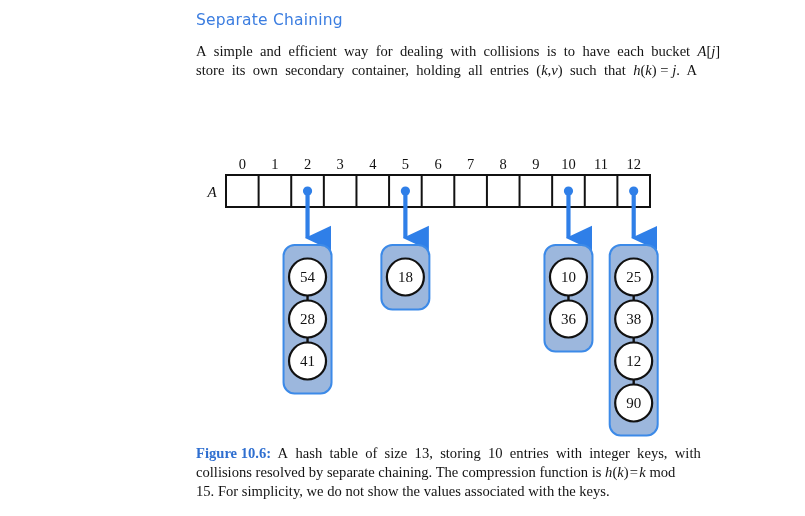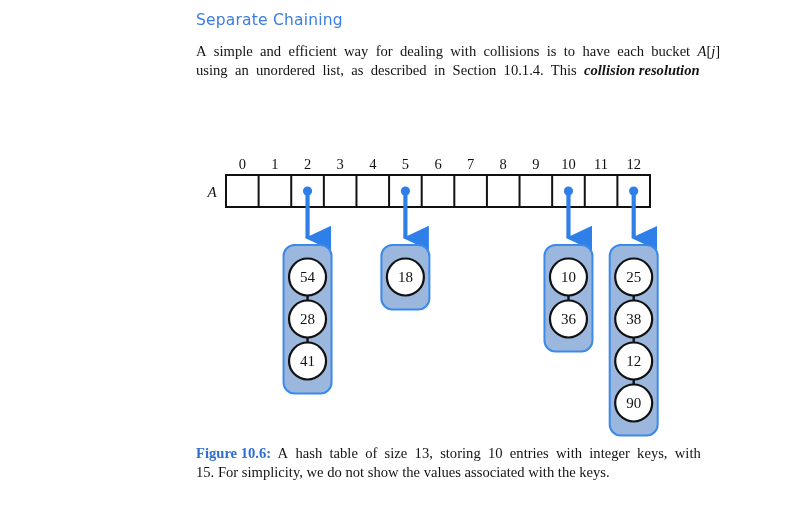--- a/index.html
+++ b/index.html
@@ -77,21 +77,21 @@
     font-weight: bold;
   }
 </style>
 </head>
 <body>
 
 <div id="section-heading">Separate Chaining</div>
 
 <div id="body-paragraph">
   <span class="ln">A&nbsp; simple&nbsp; and&nbsp; efficient&nbsp; way&nbsp; for&nbsp; dealing&nbsp; with&nbsp; collisions&nbsp; is&nbsp; to&nbsp; have&nbsp; each&nbsp; bucket&nbsp; <span class="math">A</span>[<span class="math">j</span>]</span>
-  <span class="ln">using&nbsp; an&nbsp; unordered&nbsp; list,&nbsp; as&nbsp; described&nbsp; in&nbsp; Section&nbsp; 10.1.4.&nbsp; This&nbsp; <span class="bi">collision&nbsp;resolution</span></span>
+  <span class="ln">store&nbsp; its&nbsp; own&nbsp; secondary&nbsp; container,&nbsp; holding&nbsp; all&nbsp; entries&nbsp; (<span class="math">k</span>,<span class="math">v</span>)&nbsp; such&nbsp; that&nbsp; <span class="math">h</span>(<span class="math">k</span>)&nbsp;=&nbsp;<span class="math">j</span>.&nbsp; A</span>
 </div>
 
 <div id="figure">
   <svg id="figure-svg" width="805" height="516" viewBox="0 0 805 516">
     <defs>
       <marker id="arrowhead" markerWidth="7" markerHeight="7" refX="3.1" refY="5.6" orient="auto" markerUnits="strokeWidth">
         <path d="M 0.2 0 L 6.0 0 L 3.1 6.2 Z" fill="#2f7fe8"></path>
       </marker>
     </defs>
     <g id="svg-root">
@@ -180,14 +180,15 @@
           <text x="633.6923076923076" y="366.4" text-anchor="middle" font-family="&quot;Liberation Serif&quot;, serif" font-size="15" fill="#111111">12</text>
           <circle cx="633.6923076923076" cy="403" r="18.5" fill="#ffffff" stroke="#111111" stroke-width="2.2"></circle>
           <text x="633.6923076923076" y="408.4" text-anchor="middle" font-family="&quot;Liberation Serif&quot;, serif" font-size="15" fill="#111111">90</text>
         </g>
       </g>
   </svg>
 </div>
 
 <div id="figure-caption">
   <span class="ln"><span class="fig-label">Figure 10.6:</span>&nbsp; A&nbsp; hash&nbsp; table&nbsp; of&nbsp; size&nbsp; 13,&nbsp; storing&nbsp; 10&nbsp; entries&nbsp; with&nbsp; integer&nbsp; keys,&nbsp; with</span>
+  <span class="ln">collisions resolved by separate chaining. The compression function is <span class="math">h</span>(<span class="math">k</span>) = <span class="math">k</span> mod</span>
   <span class="ln">15. For simplicity, we do not show the values associated with the keys.</span>
 </div>
 
 </body></html>

